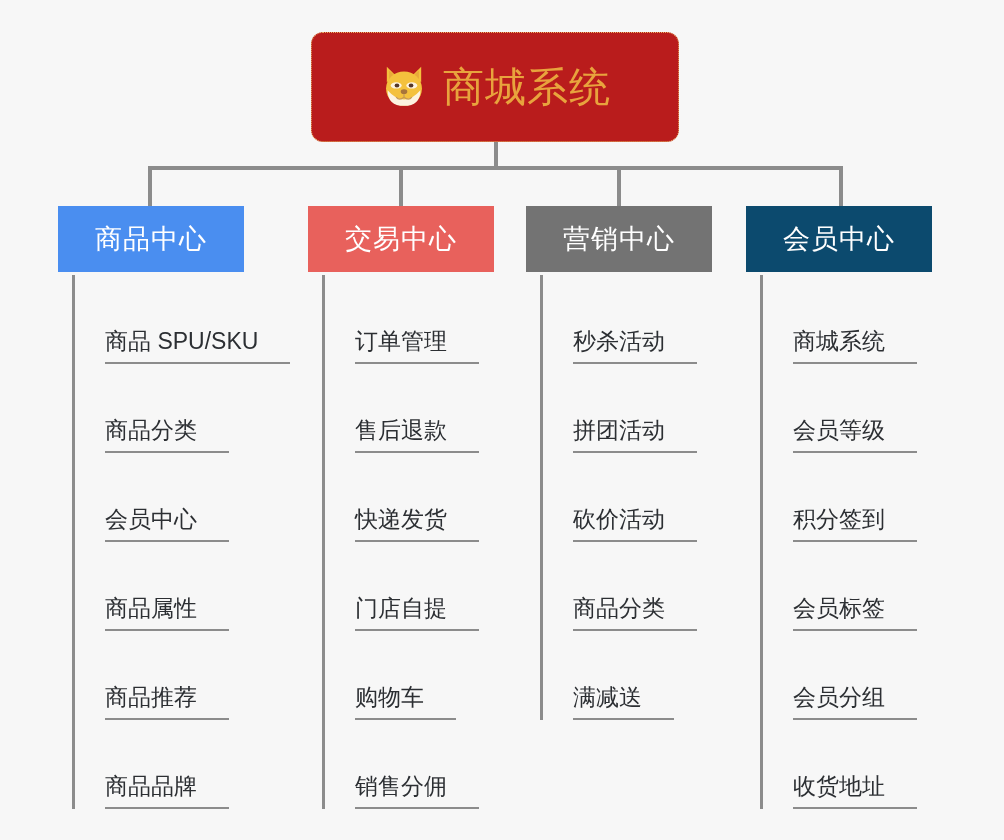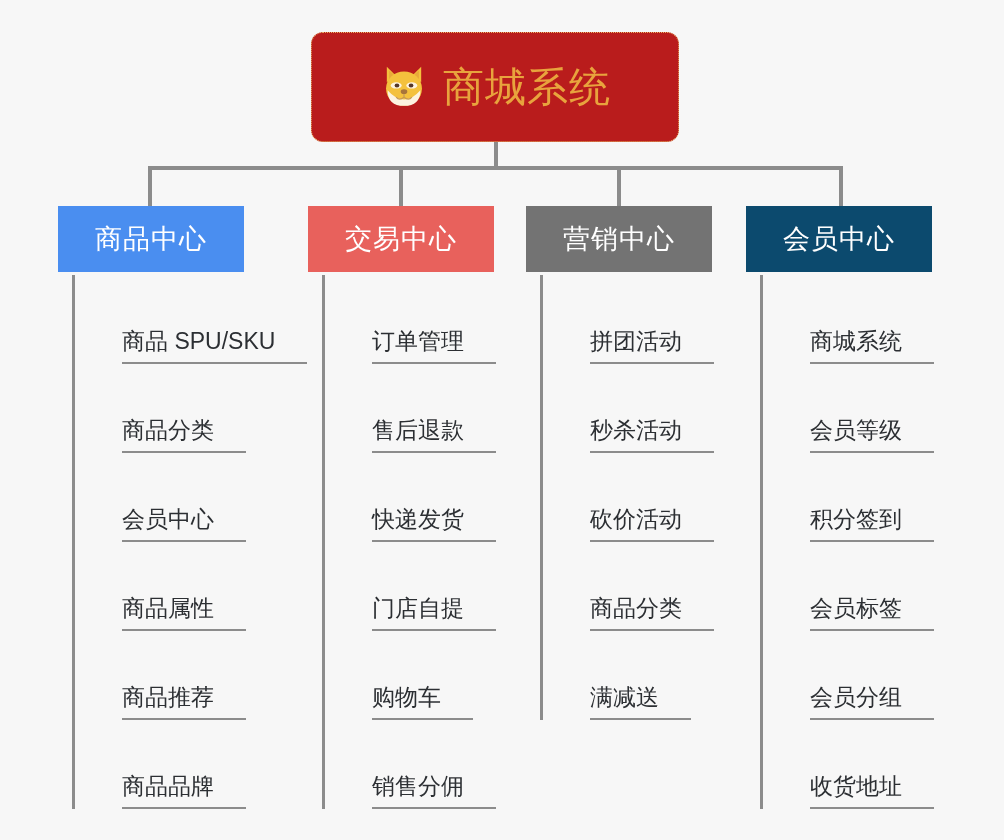--- a/index.html
+++ b/index.html
@@ -101,21 +101,21 @@
   }
   .cat-box.c-blue   { background: #4a8ef0; }
   .cat-box.c-red    { background: #e8615c; }
   .cat-box.c-orange { background: #737373; }
   .cat-box.c-green  { background: #0c4a6e; }
 
   
   .leaf-list {
     position: relative;
     margin-left: 14px;
-    padding-left: 17px;
+    padding-left: 0;
     border-left: 3px solid #8c8c8c;
     list-style: none;
     margin-top: 3px;
     margin-bottom: 0;
   }
   .leaf-item {
     position: relative;
     height: 89px;
     box-sizing: border-box;
     display: flex;
@@ -219,24 +219,24 @@
         </li>
     </ul>
   </div>
 
   <div class="branch b3">
     <div class="cat-box c-orange">
       <span>营销中心</span>
     </div>
     <ul class="leaf-list">
       <li class="leaf-item">
+          <span class="leaf-label">秒杀活动</span>
+        </li>
+      <li class="leaf-item">
           <span class="leaf-label">拼团活动</span>
-        </li>
-      <li class="leaf-item">
-          <span class="leaf-label">秒杀活动</span>
         </li>
       <li class="leaf-item">
           <span class="leaf-label">砍价活动</span>
         </li>
       <li class="leaf-item">
           <span class="leaf-label">商品分类</span>
         </li>
       <li class="leaf-item">
           <span class="leaf-label">满减送</span>
         </li>

